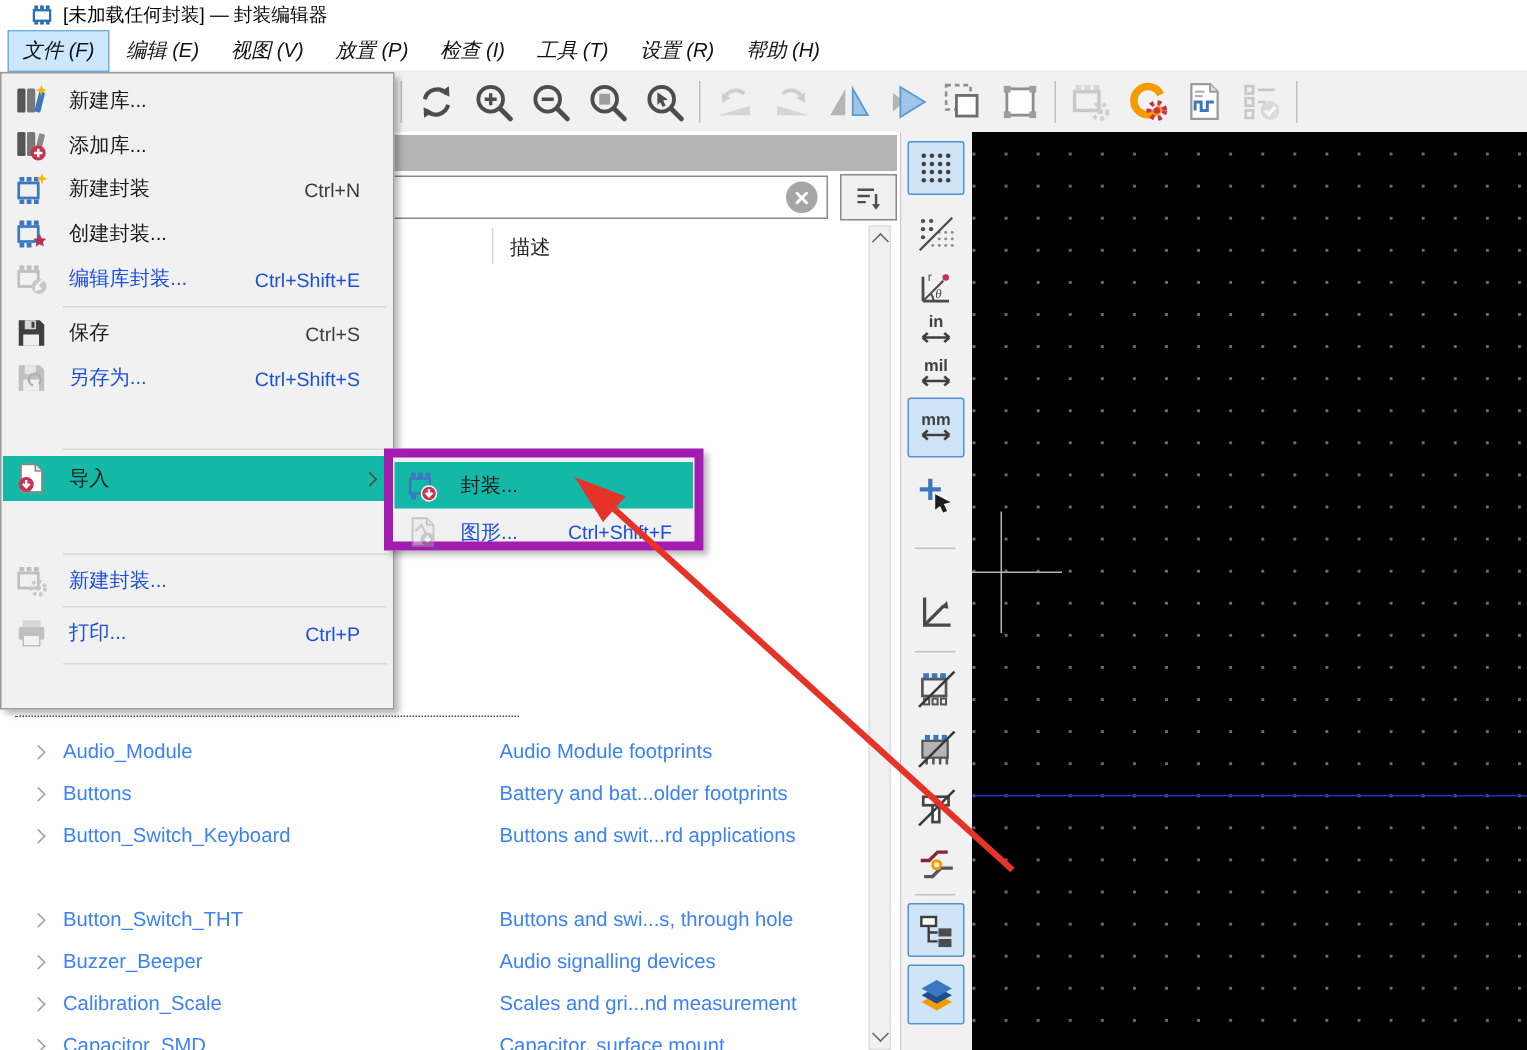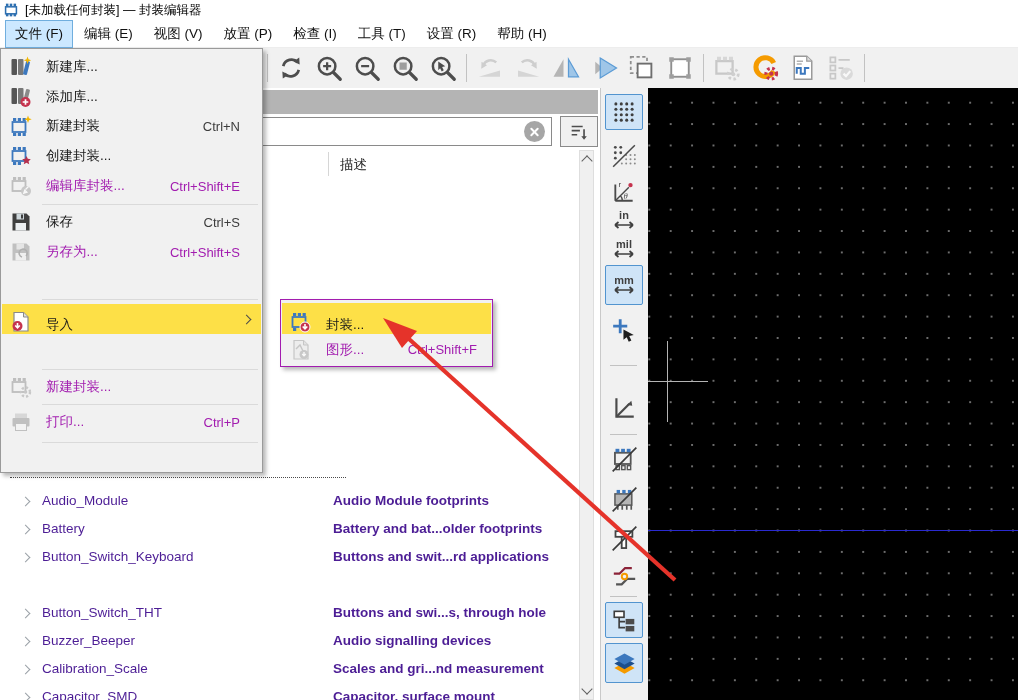--- a/index.html
+++ b/index.html
@@ -2,26 +2,26 @@
 <html><head>
 <meta charset="utf-8">
 <style>
   html,body{margin:0;padding:0;}
   body{
     width:1018px;height:700px;position:relative;overflow:hidden;
     background:#ffffff;font-family:"Liberation Sans","DejaVu Sans",sans-serif;
     -webkit-font-smoothing:antialiased;
   }
   
-  .titlebar{height:20px;display:flex;align-items:center;padding-left:3px;background:#fff;}
+  .titlebar{height:20px;display:flex;align-items:center;padding-left:20px;background:#fff;}
   .titlebar .app-ico{width:16px;height:14px;margin-right:6px;display:inline-flex;}
   .titlebar .title{font-size:12.5px;color:#000;}
   
   .menubar{height:27px;display:flex;align-items:center;background:#fff;padding-left:6px;font-size:13.5px;color:#111;border-bottom:1px solid #ededed;}
-  .menu-item{padding:4px 9px;margin-right:3px;white-space:nowrap;}
+  .menu-item{padding:4px 9px;margin-right:3px;white-space:nowrap;font-style:italic;}
   .menu-item.open{background:#cce8ff;outline:1px solid #70aede;}
   
   .toolbar{position:absolute;top:48px;left:0;right:0;height:40px;background:#f1f1f1;border-bottom:1px solid #c9c9c9;}
   .tb-row{position:absolute;left:263px;top:0;height:40px;display:flex;align-items:center;}
   .tb-btn{width:38px;height:36px;display:flex;align-items:center;justify-content:center;}
   .tb-sep{width:1px;height:28px;background:#c2c2c2;margin:0 4px;}
   .dis{filter:grayscale(1) opacity(.5);}
   .partial-btn{position:absolute;left:1004px;top:53px;width:28px;height:30px;background:#f7f7f7;border:1px solid #9a9a9a;}
   .tb-sep-far{position:absolute;left:997px;top:54px;width:1px;height:28px;background:#b9b9b9;}
   
@@ -34,50 +34,50 @@
   .clear-btn .x1{transform:rotate(45deg);} .clear-btn .x2{transform:rotate(-45deg);}
   .sort-btn{position:absolute;left:560px;top:28px;width:38px;height:31px;background:#f0f0f0;border:1px solid #8a8a8a;box-sizing:border-box;display:flex;align-items:center;justify-content:center;}
   .tree-header{position:absolute;left:0;top:62px;width:510px;height:28px;background:#fff;font-size:13.5px;color:#222;padding-left:29px;}
   .col-divider{position:absolute;left:328px;top:2px;height:24px;width:1px;background:#d6d6d6;}
   .col-desc{position:absolute;left:340px;top:6px;}
   .tree-scroll{position:absolute;right:6px;top:62px;width:15px;bottom:0;background:#f0f0f0;border:1px solid #dedede;box-sizing:border-box;}
   .scroll-arrow{position:absolute;left:3px;width:7px;height:7px;border-top:1.6px solid #606060;border-right:1.6px solid #606060;}
   .scroll-up{top:6px;transform:rotate(-45deg);}
   .scroll-dn{bottom:6px;transform:rotate(135deg);}
   .focus-dots{position:absolute;left:10px;top:389px;width:336px;height:0;border-top:1.5px dotted #4a4a4a;}
-  .tree-row{position:absolute;left:0;width:578px;height:28px;font-size:13.5px;color:#4c1d95;}
+  .tree-row{position:absolute;left:0;width:578px;height:28px;font-size:13.5px;color:#3b82f6;}
   .tree-row .chev{position:absolute;left:22px;top:11px;width:6px;height:6px;border-top:1.6px solid #9aa0a6;border-right:1.6px solid #9aa0a6;transform:rotate(45deg);}
   .tree-row .row-name{position:absolute;left:42px;top:6px;}
-  .tree-row .row-desc{position:absolute;left:333px;top:6px;font-weight:bold;}
+  .tree-row .row-desc{position:absolute;left:333px;top:6px;}
   
   .right-toolbar{position:absolute;left:601px;top:0;width:47px;bottom:0;background:#f1f1f1;}
   .rt-btn{position:absolute;left:4px;width:38px;height:36px;display:flex;flex-direction:column;align-items:center;justify-content:center;box-sizing:border-box;}
   .rt-btn.sel{background:#cfe4f7;border:1.5px solid #5294cf;border-radius:2px;}
   .rt-sep{position:absolute;left:9px;width:27px;height:1px;background:#c2c2c2;}
   .unit-label{font-size:11px;font-weight:bold;color:#3f3f3f;line-height:10px;}
   
   .canvas{position:absolute;left:648px;top:0;right:0;bottom:0;background-color:#000;
     background-image:radial-gradient(circle,#6d6d6d 0.9px,transparent 1.3px);
     background-size:21.4px 21.4px;background-position:12px 4px;}
   .axis-x{position:absolute;left:0;right:0;top:442px;height:1px;background:#2a2ad0;}
   .cross-h{position:absolute;left:0;top:293px;width:60px;height:1px;background:#b4b4b4;}
   .cross-v{position:absolute;left:19px;top:253px;width:1px;height:81px;background:#b4b4b4;}
   
   .file-menu{position:absolute;left:0;top:48px;width:263px;height:425px;background:#f1f1f1;border:1px solid #9a9a9a;box-sizing:border-box;box-shadow:3px 3px 4px rgba(0,0,0,.28);z-index:40;}
   .fm-item{position:absolute;left:1px;right:1px;height:30px;display:flex;align-items:center;}
-  .fm-item.hl{background:#fde047;align-items:flex-end;}
+  .fm-item.hl{background:#14b8a6;}
   .fm-icon{width:24px;height:24px;margin-left:7px;display:flex;align-items:center;justify-content:center;flex:none;}
   .fm-label{margin-left:13px;font-size:13.5px;color:#1a1a1a;white-space:nowrap;}
   .fm-shortcut{position:absolute;right:21px;font-size:13px;color:#3c3c3c;}
-  .fm-item.disabled .fm-label,.fm-item.disabled .fm-shortcut{color:#a21caf;}
+  .fm-item.disabled .fm-label,.fm-item.disabled .fm-shortcut{color:#1d4ed8;}
   .fm-item.disabled .fm-icon{filter:grayscale(1) opacity(.5);}
   .fm-sep{position:absolute;left:41px;right:4px;height:1px;background:#dadada;}
   .sub-arrow{position:absolute;right:11px;top:12px;width:6px;height:6px;border-top:1.5px solid #4a4a4a;border-right:1.5px solid #4a4a4a;transform:rotate(45deg);}
   
-  .import-sub{position:absolute;left:280px;top:299px;width:213px;height:68px;background:#f1f1f1;border:1px solid #a21caf;box-sizing:border-box;box-shadow:3px 3px 4px rgba(0,0,0,.28);z-index:50;}
+  .import-sub{position:absolute;left:256px;top:299px;width:213px;height:68px;background:#f1f1f1;border:6px solid #a21caf;box-sizing:border-box;box-shadow:3px 3px 4px rgba(0,0,0,.28);z-index:50;}
   .import-sub .fm-shortcut{right:14px;}
   
   .arrow-overlay{position:absolute;left:0;top:0;width:1018px;height:700px;z-index:90;pointer-events:none;}
 </style>
 </head>
 <body>
 
 <div class="titlebar">
   <span class="app-ico">
     <svg viewBox="0 0 24 22" width="16" height="14">
@@ -260,21 +260,21 @@
 
     <div class="focus-dots"></div>
 
     <div class="tree-row" style="top:399px">
       <span class="chev"></span>
       <span class="row-name">Audio_Module</span>
       <span class="row-desc">Audio Module footprints</span>
     </div>
     <div class="tree-row" style="top:427px">
       <span class="chev"></span>
-      <span class="row-name">Battery</span>
+      <span class="row-name">Buttons</span>
       <span class="row-desc">Battery and bat...older footprints</span>
     </div>
     <div class="tree-row" style="top:455px">
       <span class="chev"></span>
       <span class="row-name">Button_Switch_Keyboard</span>
       <span class="row-desc">Buttons and swit...rd applications</span>
     </div>
     <div class="tree-row" style="top:539px">
       <span class="chev"></span>
       <span class="row-name">Buzzer_Beeper</span>

